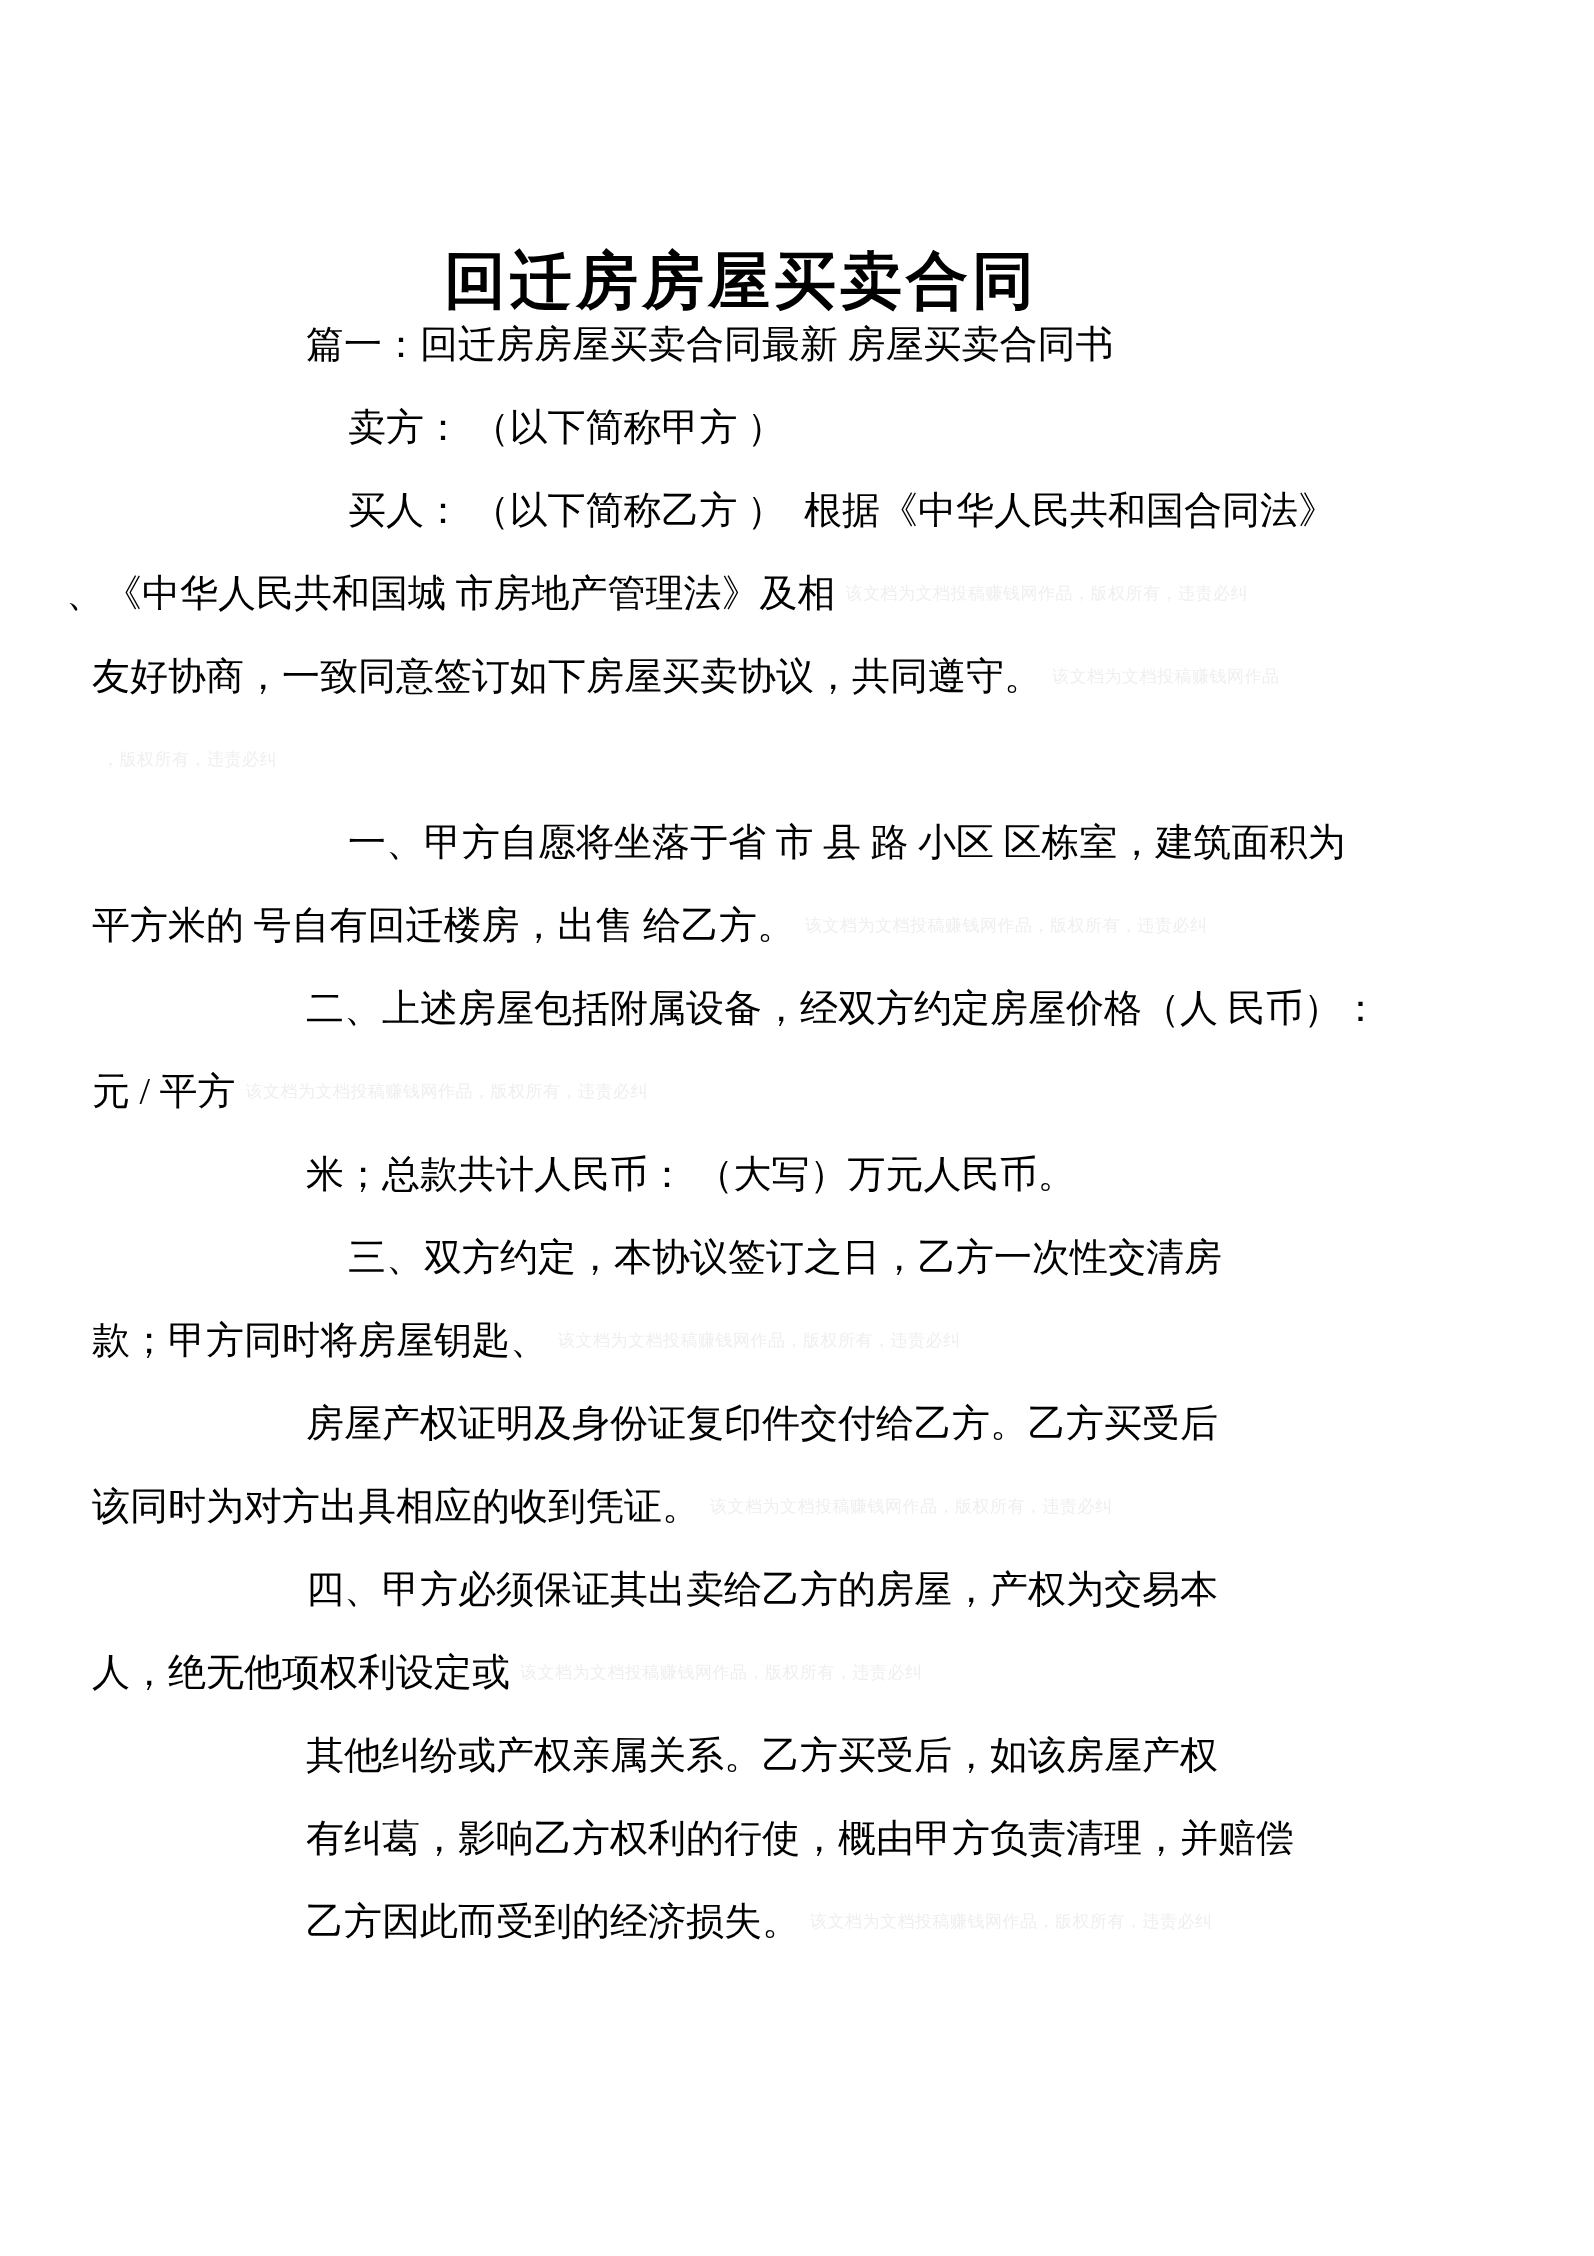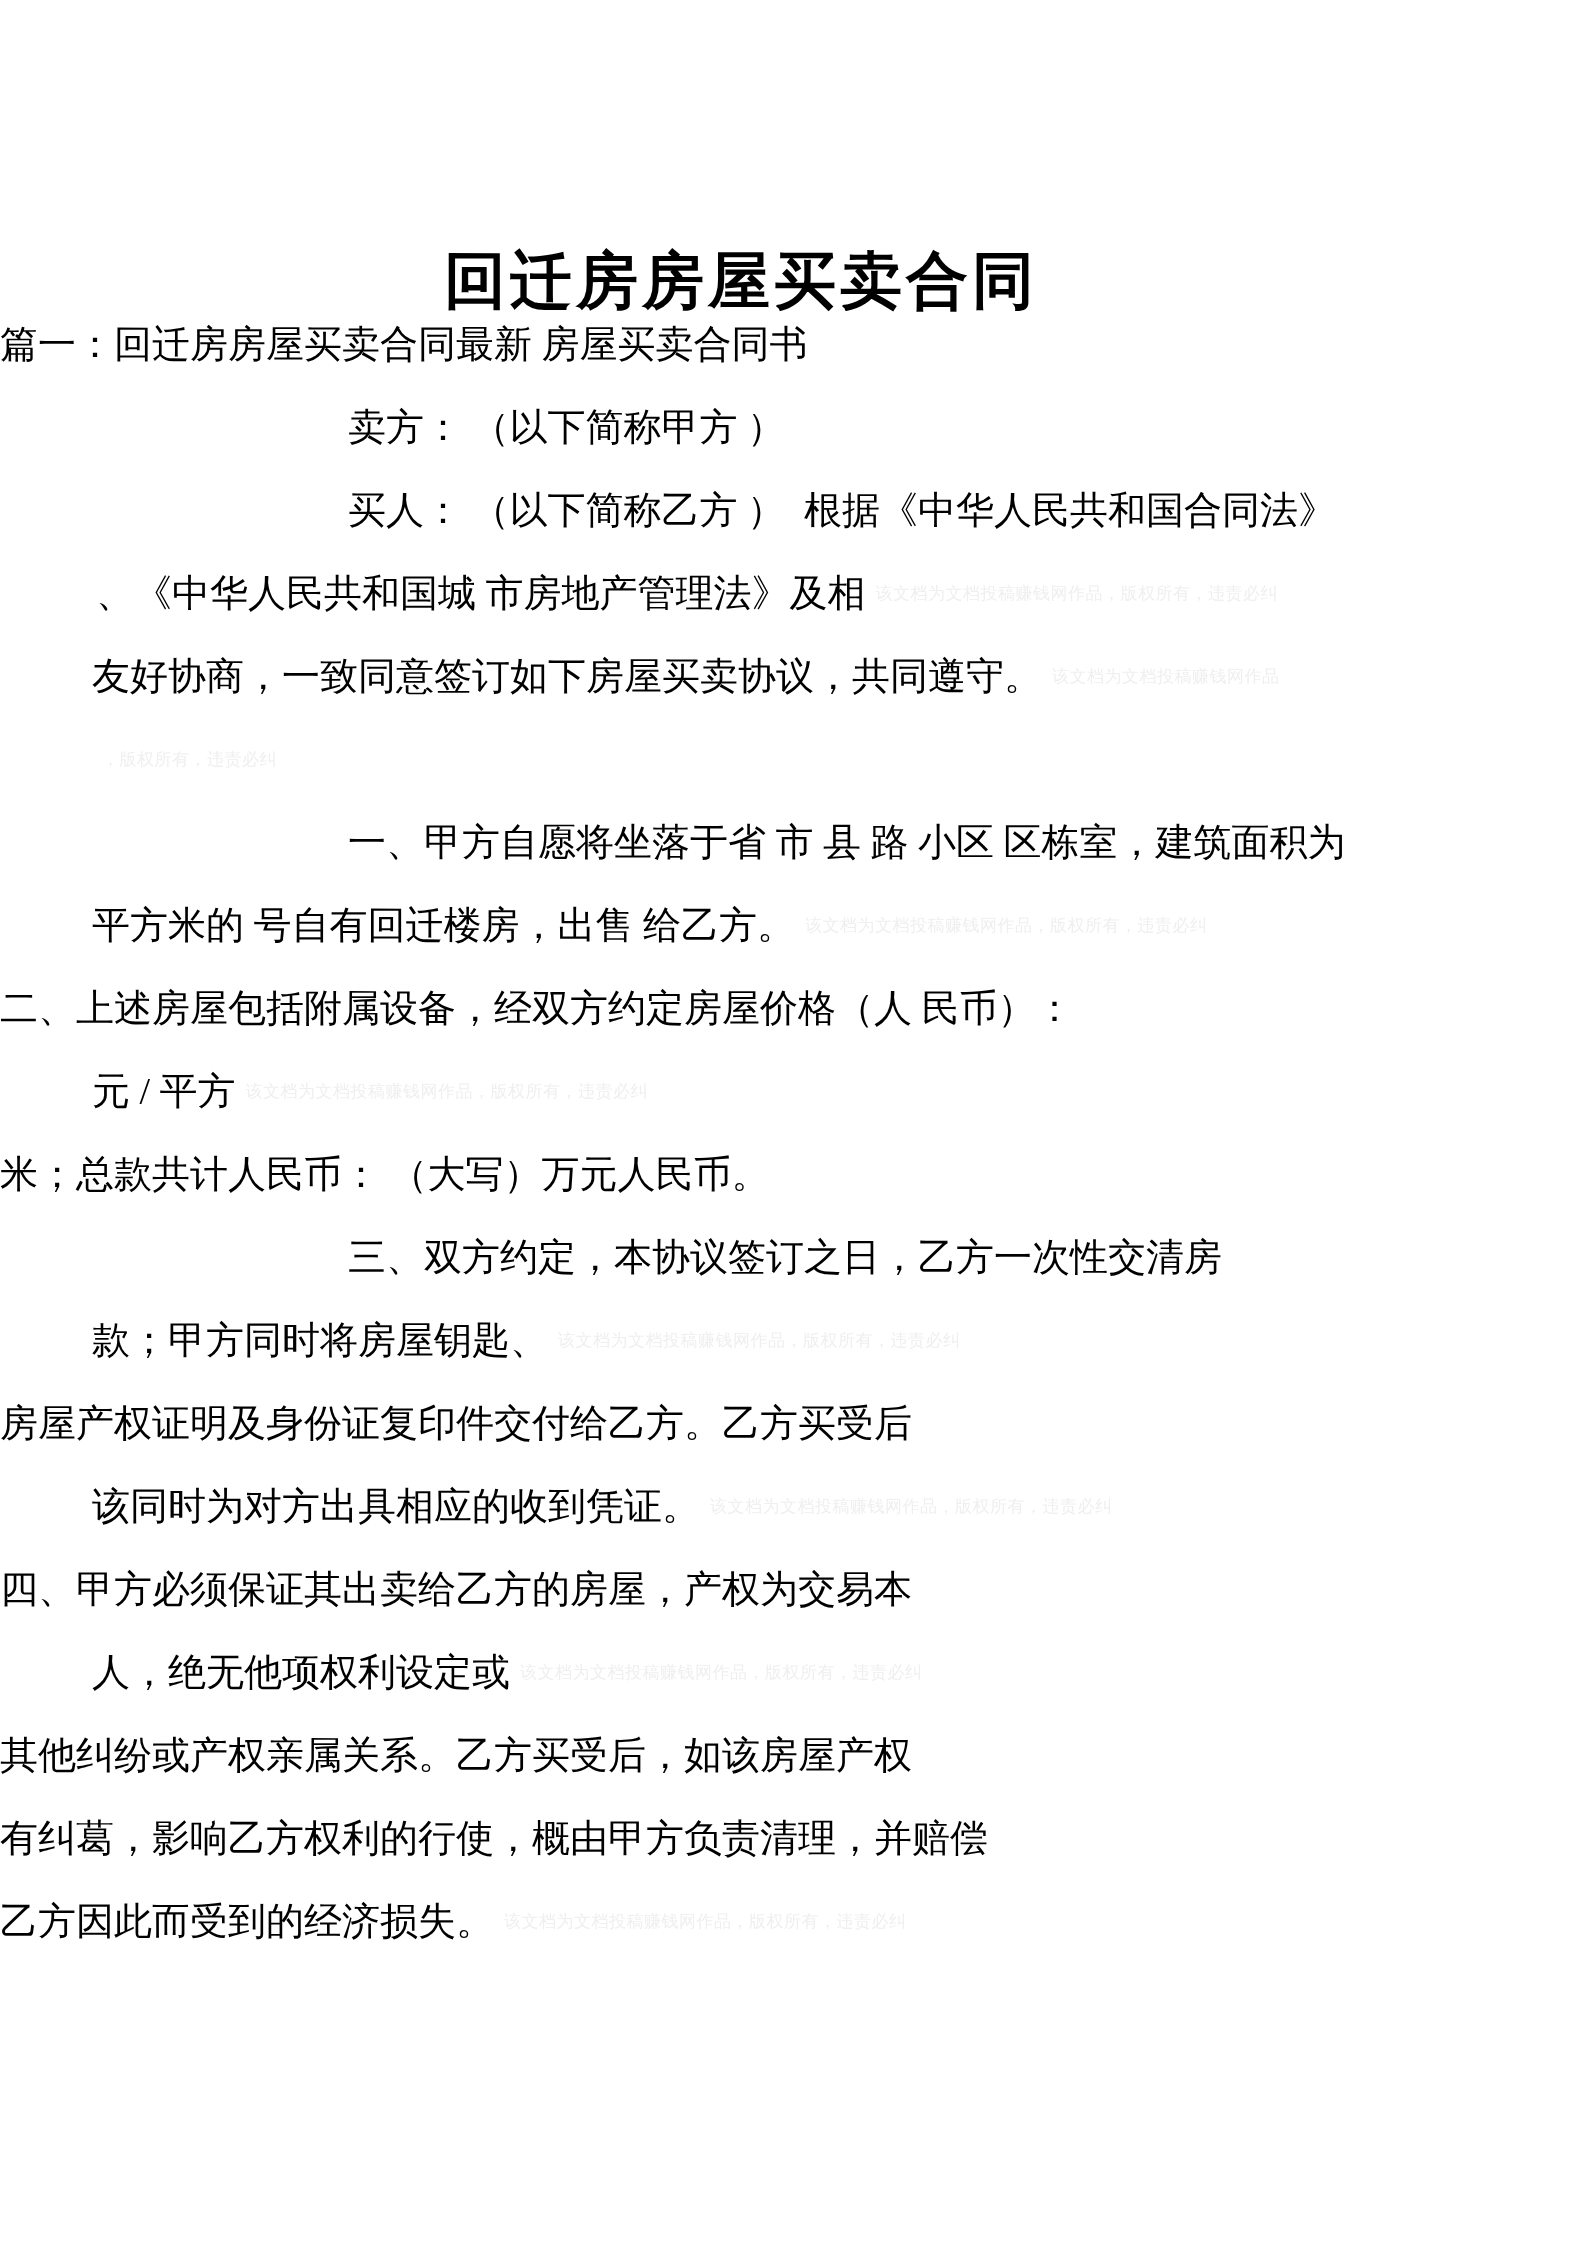--- a/index.html
+++ b/index.html
@@ -43,23 +43,23 @@
     height: 83px;
     display: flex;
     align-items: center;
     font-size: 38px;
     line-height: 83px;
     white-space: pre;
   }
   .line .line-text {
     white-space: pre;
   }
-  .indent-0 { padding-left: 96px; }
+  .indent-0 { padding-left: 66px; }
   .indent-1 { padding-left: 92px; }
-  .indent-2 { }
+  .indent-2 { padding-left: 306px; }
   .indent-3 { padding-left: 348px; }
   .watermark {
     font-size: 17px;
     line-height: 17px;
     color: #efefef;
     margin-left: 10px;
     letter-spacing: 0.5px;
     white-space: pre;
     flex-shrink: 0;
   }

